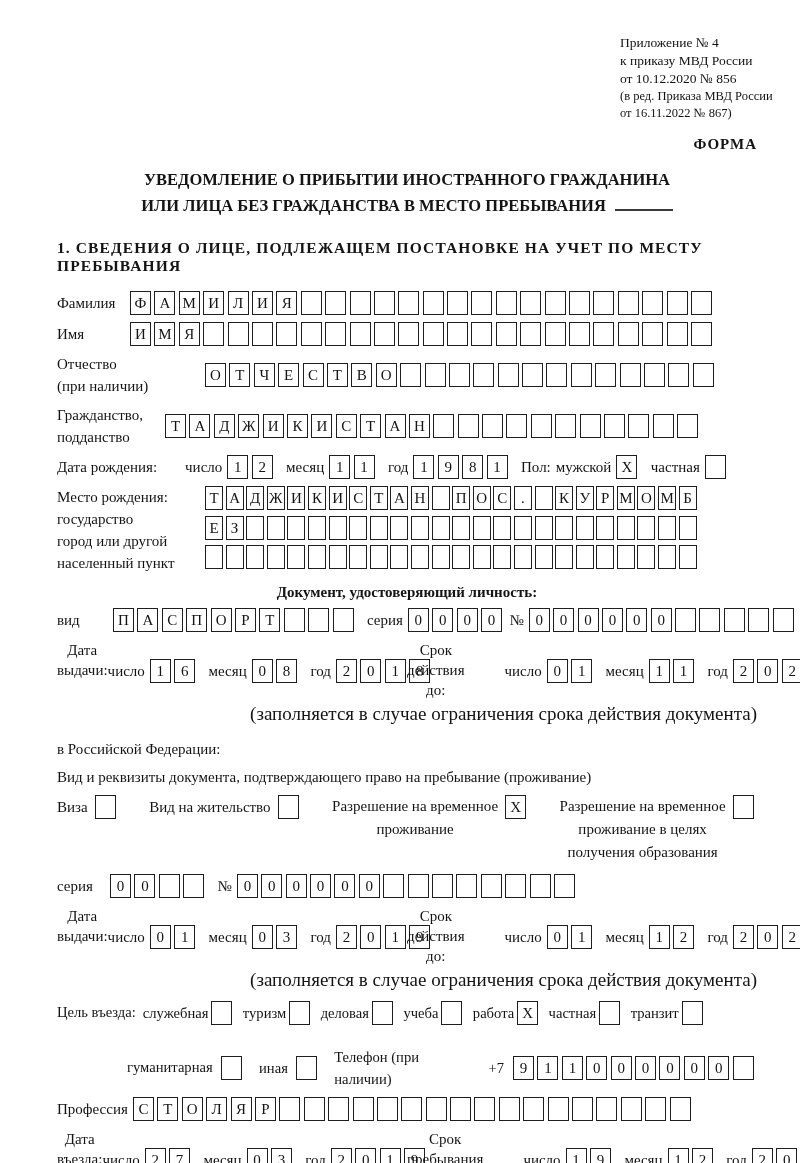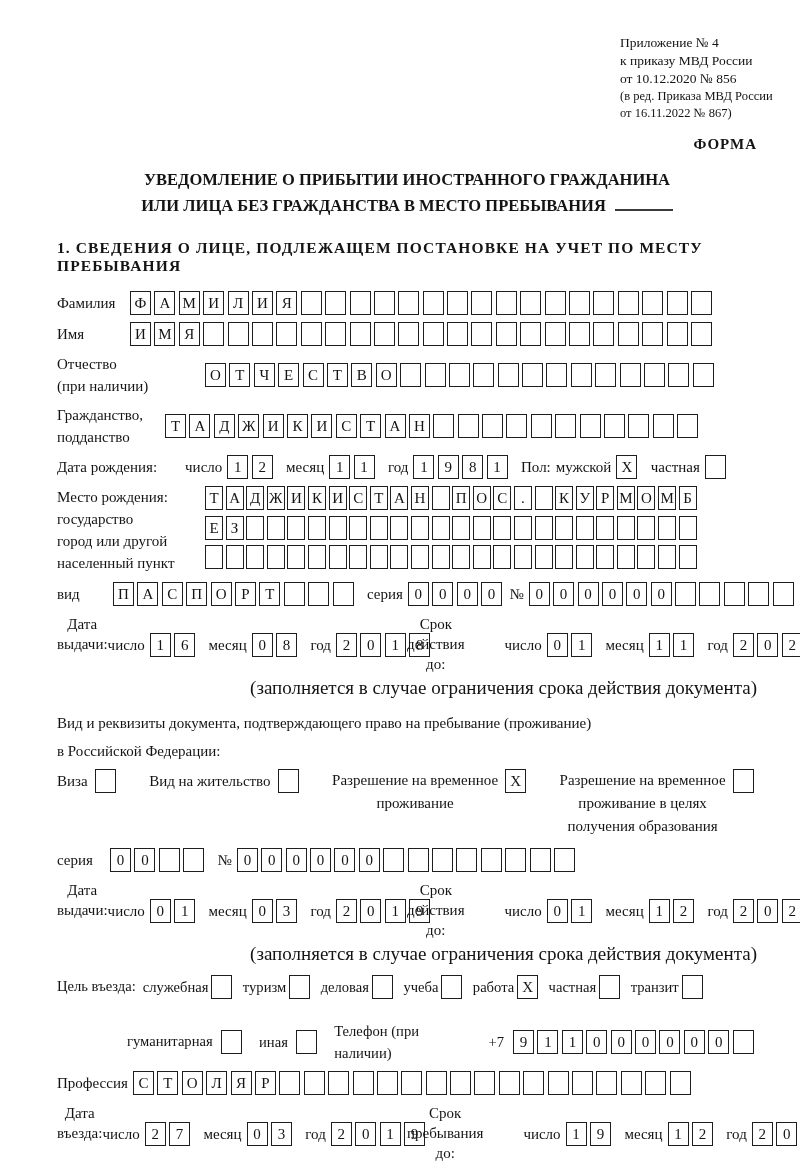--- a/index.html
+++ b/index.html
@@ -315,20 +315,21 @@
           <span class="cbox"></span>
           <span class="cbox"></span>
           <span class="cbox"></span>
           <span class="cbox"></span>
           <span class="cbox"></span>
           <span class="cbox"></span>
         </span>
     </span>
   </div>
 
+  <div class="doc-heading">Документ, удостоверяющий личность:</div>
 
   <div class="frow">
     <span class="lab w58">вид</span>
     <span class="boxrow">
         <span class="cbox">П</span>
         <span class="cbox">А</span>
         <span class="cbox">С</span>
         <span class="cbox">П</span>
         <span class="cbox">О</span>
         <span class="cbox">Р</span>
@@ -402,22 +403,22 @@
             <span class="cbox">0</span>
             <span class="cbox">2</span>
             <span class="cbox">5</span>
           </span>
       </div>
     </div>
   </div>
   <div class="note">(заполняется в случае ограничения срока действия документа)</div>
 
   <div class="intro">
+    <div>в Российской Федерации:</div>
     <div>Вид и реквизиты документа, подтверждающего право на пребывание (проживание)</div>
-    <div>в Российской Федерации:</div>
   </div>
 
   <div class="optrow">
     <div class="opt">
       <span class="optlab">Виза</span>
       <span class="boxrow">
           <span class="cbox"></span>
         </span>
     </div>
     <div class="opt">

